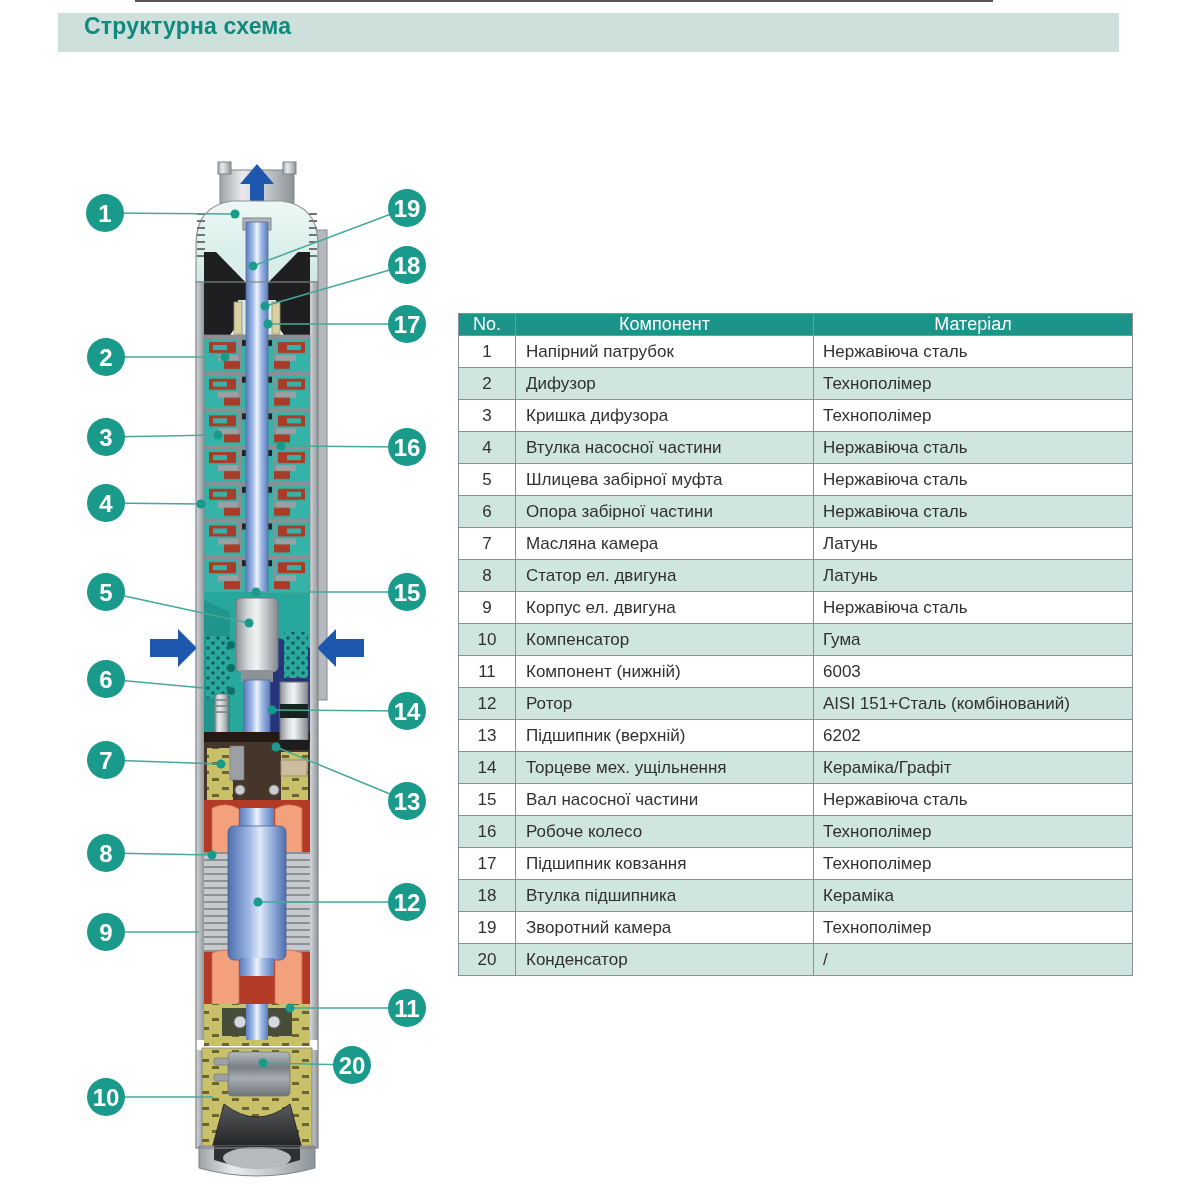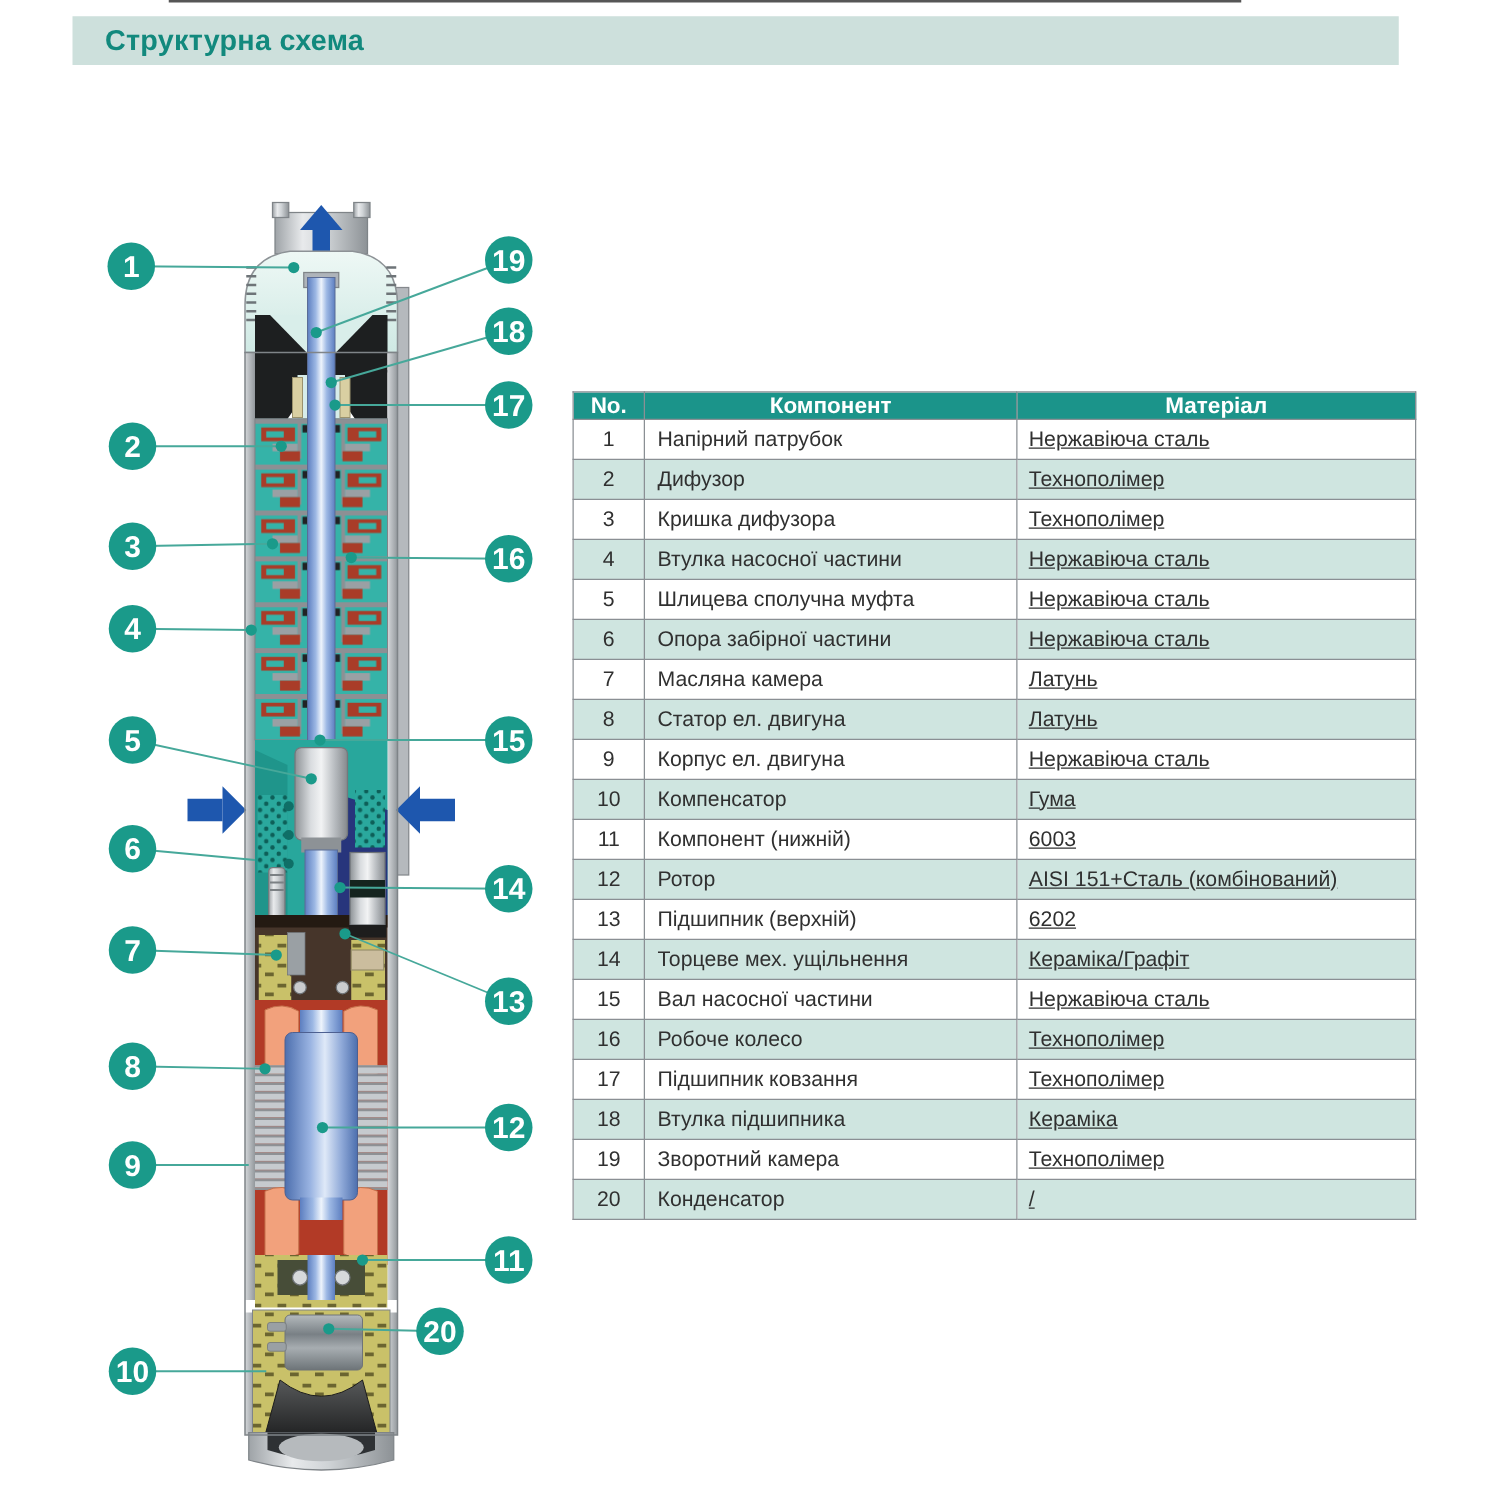--- a/index.html
+++ b/index.html
@@ -6,37 +6,37 @@
     --accent:#17948a; --titlebar-bg:#cde0dc; --title-color:#12897d;
     --tbl-head:#1b948a; --tbl-head-text:#ffffff; --row-alt:#cfe5e0; --row-bg:#ffffff;
     --tbl-border:#8a8f94; --callout:#1a9a8a; --leader:#46a89a; --arrow-blue:#1e57ae;
   }
   *{margin:0;padding:0;box-sizing:border-box;}
   html,body{width:1200px;height:1200px;background:#ffffff;overflow:hidden;
     font-family:"Liberation Sans","DejaVu Sans",sans-serif;}
   .page{position:relative;width:1200px;height:1200px;background:#fff;}
   .top-artifact{position:absolute;left:135px;top:0;width:858px;height:2px;background:#565656;}
   .titlebar{position:absolute;left:58px;top:13px;width:1061px;height:39px;
-    background:var(--titlebar-bg);display:flex;align-items:center;}
+    background:var(--titlebar-bg);display:flex;}
   .titlebar .title{padding-left:26px;font-size:23px;font-weight:bold;color:var(--title-color);
     letter-spacing:0.2px;}
   svg.diagram{position:absolute;left:0;top:0;width:1200px;height:1200px;pointer-events:none;}
   .tablewrap{position:absolute;left:458px;top:313px;}
   table.components{border-collapse:collapse;table-layout:fixed;width:674px;}
   table.components col.c-no{width:57px;}
   table.components col.c-comp{width:298px;}
   table.components col.c-mat{width:319px;}
   table.components th{height:17px;background:var(--tbl-head);color:var(--tbl-head-text);
-    font-size:18px;font-weight:700;text-align:center;border:1px solid var(--tbl-border);}
+    font-size:18px;font-weight:400;text-align:center;border:1px solid var(--tbl-border);}
   table.components td{height:32px;font-size:17px;color:#303030;border:1px solid var(--tbl-border);
     background:var(--row-bg);white-space:nowrap;overflow:hidden;}
   table.components tr.alt td{background:var(--row-alt);}
   td.no{text-align:center;font-weight:500;}
   td.comp{padding-left:10px;}
-  td.mat{padding-left:9px;text-decoration:underline;}
+  td.mat{padding-left:9px;}
   .callout-num{font-weight:bold;fill:#ffffff;font-size:24px;
     font-family:"Liberation Sans","DejaVu Sans",sans-serif;}
 </style>
 </head>
 <body>
 
 <div class="page">
   <div class="top-artifact"></div>
 
   <div class="titlebar">
@@ -391,21 +391,21 @@
             <td class="comp">Кришка дифузора</td>
             <td class="mat">Технополімер</td>
           </tr>
           <tr class="alt">
             <td class="no">4</td>
             <td class="comp">Втулка насосної частини</td>
             <td class="mat">Нержавіюча сталь</td>
           </tr>
           <tr>
             <td class="no">5</td>
-            <td class="comp">Шлицева сполучна муфта</td>
+            <td class="comp">Шлицева забірної муфта</td>
             <td class="mat">Нержавіюча сталь</td>
           </tr>
           <tr class="alt">
             <td class="no">6</td>
             <td class="comp">Опора забірної частини</td>
             <td class="mat">Нержавіюча сталь</td>
           </tr>
           <tr>
             <td class="no">7</td>
             <td class="comp">Масляна камера</td>

